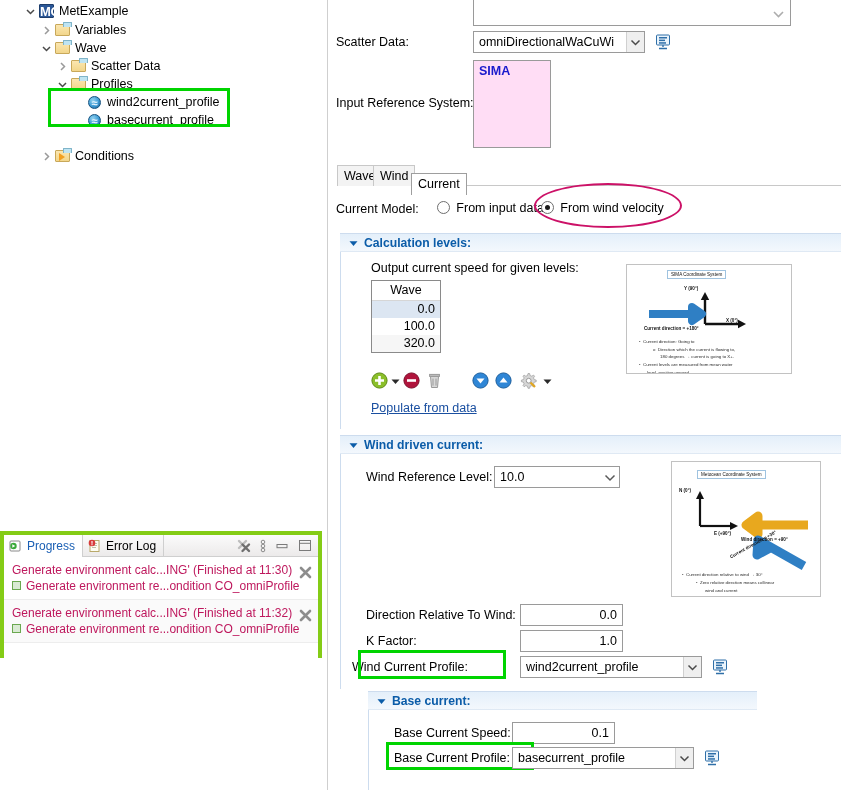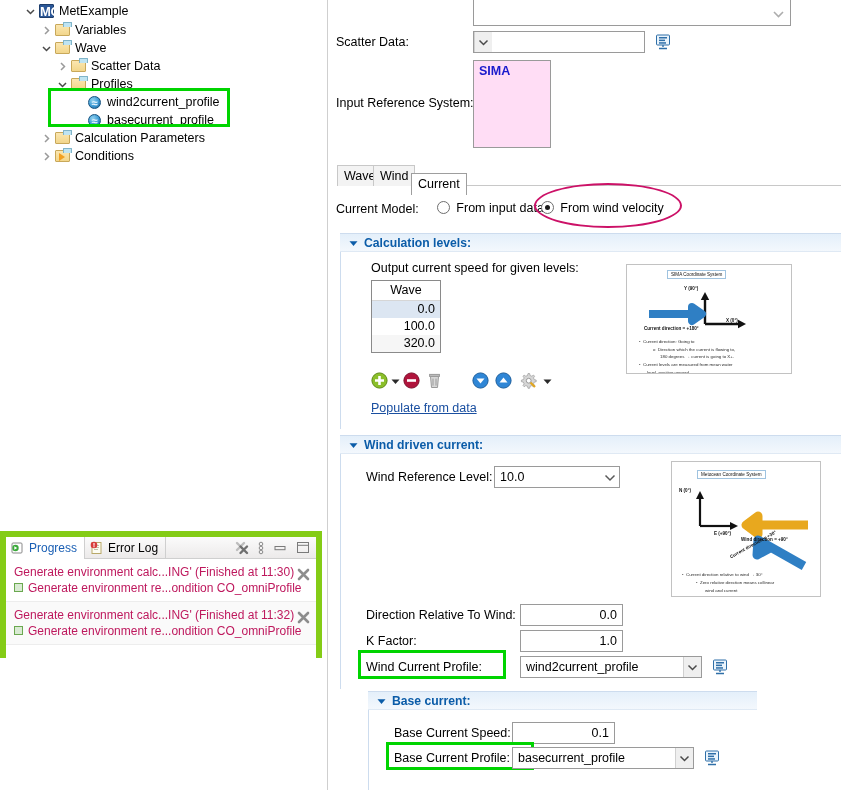--- a/index.html
+++ b/index.html
@@ -66,21 +66,21 @@
     content:'≈'; position:absolute; left:0; right:0; top:-3px;
     text-align:center; font-size:11px; color:#eaf6ff; font-weight:bold;
   }
   .green-box {
     position: absolute; border: 3px solid #00d400; pointer-events: none;
   }
 
   
   #progress-view {
     position: absolute; left: 0; top: 531px; width: 322px; height: 127px;
-    background: #ffffff; border: 6px solid #84cc16; text-align: center;
+    background: #ffffff; border: 4px solid #84cc16; text-align: center;
   }
   #pv-tabbar {
     position: relative; height: 22px;
     background: linear-gradient(#fbfbfb,#eceaea);
     border-bottom: 1px solid #cfcfcf;
     display: flex; align-items: stretch;
   }
   .pv-tab {
     display: flex; align-items: center; gap: 4px;
     padding: 0 7px 0 5px; font-size: 12px; position: relative;
@@ -295,31 +295,20 @@
     </div>
 
     <div class="tree-row" style="position:absolute;left:70px;top:111px;">
       <span class="twisty"></span>
       <span class="ticon">
           <span class="prof-icon"></span>
         </span>
       <span class="tlabel">basecurrent_profile</span>
     </div>
 
-    <div class="tree-row" style="position:absolute;left:38px;top:129px;">
-      <span class="twisty">
-        <svg width="11" height="11" viewBox="0 0 11 11">
-            <path d="M4 2 L7.5 5.5 L4 9" fill="none" stroke="#9a9a9a" stroke-width="1.5"></path>
-          </svg>
-      </span>
-      <span class="ticon">
-          <span class="folder"></span>
-        </span>
-      <span class="tlabel">Calculation Parameters</span>
-    </div>
 
     <div class="tree-row" style="position:absolute;left:38px;top:147px;">
       <span class="twisty">
         <svg width="11" height="11" viewBox="0 0 11 11">
             <path d="M4 2 L7.5 5.5 L4 9" fill="none" stroke="#9a9a9a" stroke-width="1.5"></path>
           </svg>
       </span>
       <span class="ticon">
           <span class="folder cond"></span>
         </span>
@@ -413,20 +402,21 @@
     <div style="position:absolute;left:145px;top:-22px;width:318px;height:48px;border:1px solid #9a9a9a;background:#fff;">
       <span style="position:absolute;right:5px;bottom:2px;" class="scrollarrow">
         <svg width="13" height="11" viewBox="0 0 13 11">
             <path d="M2 3 L6.5 7.5 L11 3" fill="none" stroke="#adadad" stroke-width="1.6"></path>
           </svg>
       </span>
     </div>
 
     <div class="lbl" style="position:absolute;left:8px;top:35px;">Scatter Data:</div>
     <div class="combo" style="position:absolute;left:145px;top:31px;width:172px;">
+      <span class="cval">omniDirectionalWaCuWi</span>
       <span class="carrow">
         <svg width="11" height="9" viewBox="0 0 11 9">
             <path d="M1.5 2.5 L5.5 6.5 L9.5 2.5" fill="none" stroke="#4a4a4a" stroke-width="1.5"></path>
           </svg>
       </span>
     </div>
     <span class="browse-ico" style="position:absolute;left:322px;top:32px;">
       <svg width="20" height="20" viewBox="0 0 20 20">
         <rect x="3.5" y="3" width="13" height="10" rx="1" fill="#eaf4fc" stroke="#2f6fa8"></rect>
         <rect x="6" y="5" width="8" height="1.5" fill="#2f6fa8"></rect>
@@ -587,21 +577,21 @@
       <div class="dg-bullet" style="left:24px;top:118px;">•&nbsp; <span>Zero relative direction means collinear</span></div>
       <div class="dg-bullet" style="left:33px;top:126px;">wind and current</div>
     </div>
 
     <div class="lbl" style="position:absolute;left:38px;top:608px;">Direction Relative To Wind:</div>
     <div class="inp num" style="position:absolute;left:192px;top:604px;width:103px;">0.0</div>
 
     <div class="lbl" style="position:absolute;left:38px;top:634px;">K Factor:</div>
     <div class="inp num" style="position:absolute;left:192px;top:630px;width:103px;">1.0</div>
 
-    <div class="lbl" style="position:absolute;left:38px;top:660px;">Wind Current Profile:</div>
+    <div class="lbl" style="position:absolute;left:24px;top:660px;">Wind Current Profile:</div>
     <div class="green-box" style="left:30px;top:650px;width:148px;height:29px;"></div>
     <div class="combo" style="position:absolute;left:192px;top:656px;width:182px;">
       <span class="cval">wind2current_profile</span>
       <span class="carrow">
         <svg width="11" height="9" viewBox="0 0 11 9">
             <path d="M1.5 2.5 L5.5 6.5 L9.5 2.5" fill="none" stroke="#4a4a4a" stroke-width="1.5"></path>
           </svg>
       </span>
     </div>
     <span class="browse-ico" style="position:absolute;left:379px;top:657px;">

